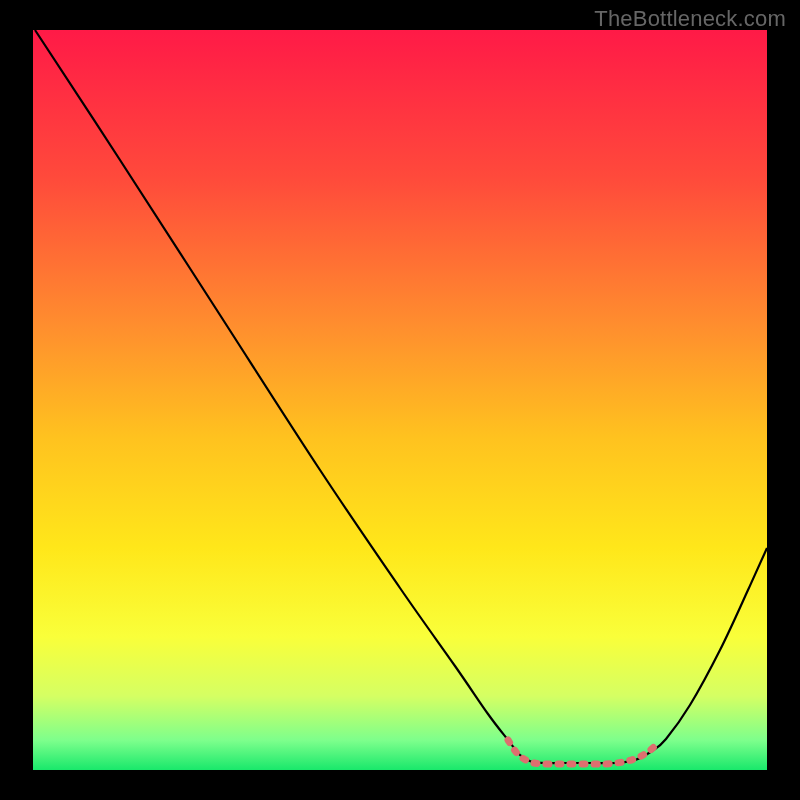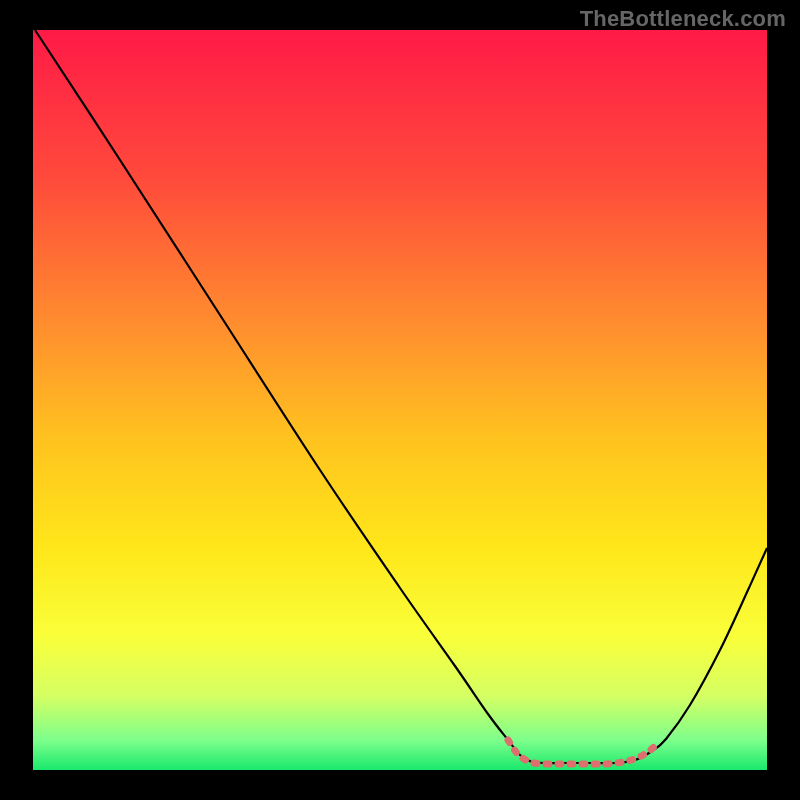--- a/index.html
+++ b/index.html
@@ -16,21 +16,21 @@
     height: 800px;
     background: #000;
   }
   .watermark {
     position: absolute;
     top: 6px;
     right: 14px;
     color: #666;
     font-family: Arial, Helvetica, sans-serif;
     font-size: 22px;
-    font-weight: 700;
+    font-weight: 400;
     letter-spacing: 0.2px;
     user-select: none;
   }
   svg.plot {
     position: absolute;
     left: 0;
     top: 0;
     width: 800px;
     height: 800px;
   }

